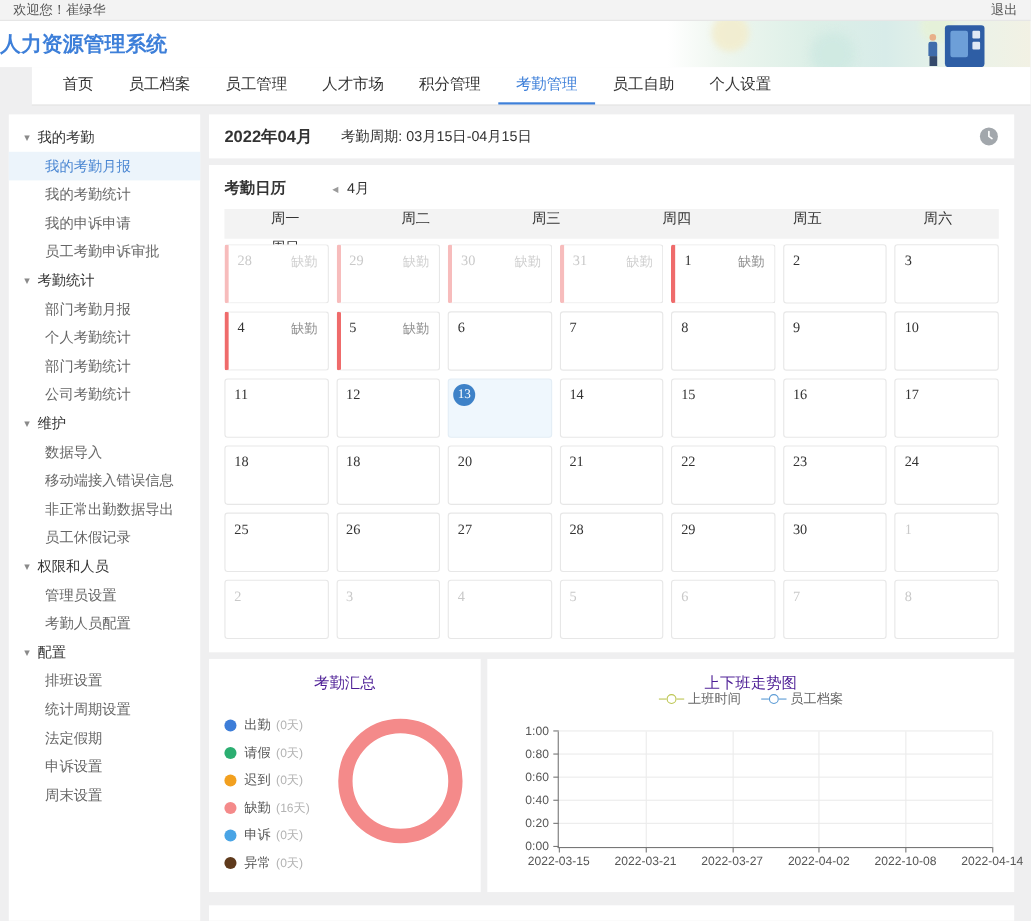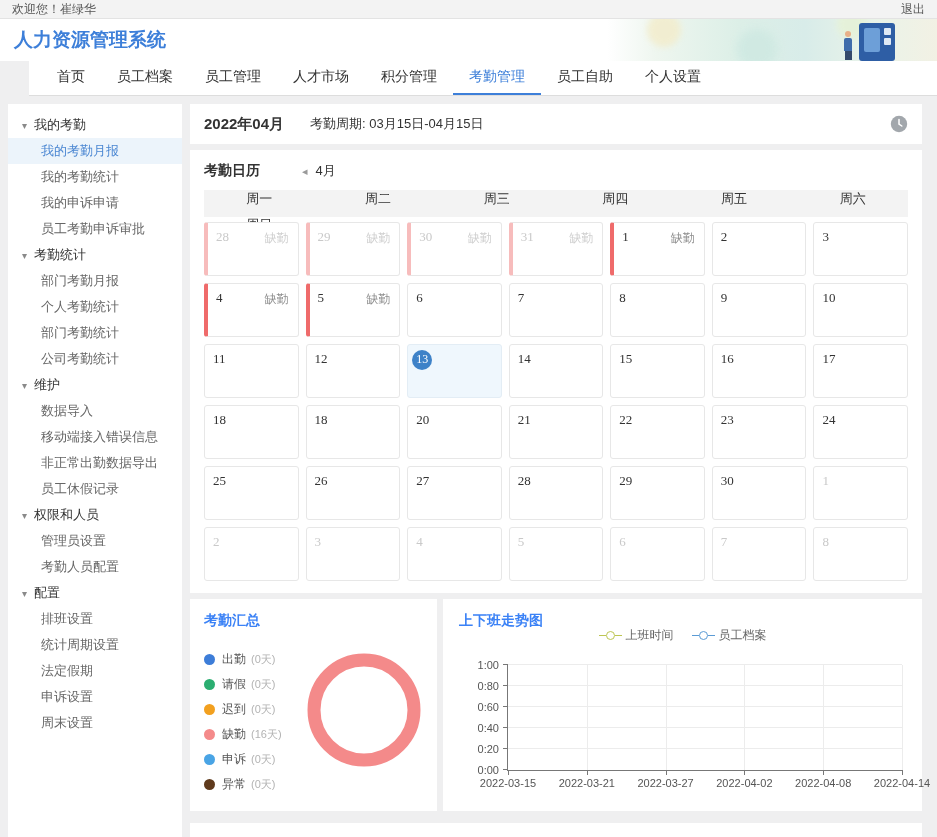--- a/index.html
+++ b/index.html
@@ -8,21 +8,21 @@
     font-family: "Liberation Sans", "DejaVu Sans", sans-serif;
     background:#efeff0; color:#333; overflow:hidden; font-size:14px;
   }
   
   .topbar { height:19px; background:#f3f3f3; border-bottom:1px solid #e3e3e3;
     display:flex; align-items:center; justify-content:space-between; padding:0 12px;
     font-size:12px; color:#555; }
   .topbar a { color:#555; text-decoration:none; cursor:pointer; }
   
   .header { height:42px; background:#fff; position:relative; display:flex; align-items:center; overflow:hidden; }
-  .app-title { font-size:19px; font-weight:bold; color:#3d7fd9; padding-left:14px; z-index:2; }
+  .app-title { font-size:19px; font-weight:bold; color:#3d7fd9; z-index:2; }
   .banner { position:absolute; right:0; top:0; width:330px; height:42px;
     background:linear-gradient(90deg, rgba(255,255,255,1) 0%, #eef6ef 15%, #dcefe7 40%, #d8ece9 60%, #e9f3e9 80%, #f2f1e4 100%); }
   .banner .blob1 { position:absolute; left:40px; top:-6px; width:34px; height:34px; border-radius:50%;
     background:#f3ecca; filter:blur(3px); opacity:.8; }
   .banner .blob2 { position:absolute; left:130px; top:10px; width:40px; height:40px; border-radius:50%;
     background:#cfe9e2; filter:blur(4px); opacity:.9; }
   .banner .blob3 { position:absolute; left:230px; top:-10px; width:30px; height:30px; border-radius:50%;
     background:#e6f2d8; filter:blur(3px); opacity:.9; }
   .kiosk { position:absolute; right:42px; top:4px; width:36px; height:38px; background:#2e5ea5; border-radius:3px; }
   .kiosk .screen { position:absolute; left:5px; top:5px; width:16px; height:24px; background:#6d9fd8; border-radius:2px; }
@@ -67,21 +67,21 @@
   .cell.absent { border-left:4px solid #ef6b6b; }
   .cell.absent.muted { border-left-color:#f7bcbc; }
   .absent-label { position:absolute; top:7px; right:9px; font-size:12px; color:#8d8d8d; }
   .cell.muted .absent-label { color:#cfcfcf; }
   .cell.today { background:#eff7fd; border-color:#e3edf5; }
   .cell .today-num { display:inline-flex; width:20px; height:20px; border-radius:50%; background:#3e82c8; color:#fff;
     align-items:center; justify-content:center; font-size:12px; margin:-3px 0 0 -4px; }
   
   .bottom { display:flex; gap:6px; }
   .sum-panel { width:247px; height:212px; padding:13px 14px; position:relative; }
-  .panel-title { font-size:14px; font-weight:bold; color:#3b82f6; }
+  .panel-title { font-size:14px; font-weight:normal; color:#4c1d95;text-align:center; }
   .legend { position:absolute; left:14px; top:52px; }
   .lg-row { display:flex; align-items:center; margin-bottom:8px; }
   .dot { width:11px; height:11px; border-radius:50%; margin-right:7px; flex:none; }
   .lg-label { font-size:12px; color:#555; margin-right:5px; }
   .lg-val { font-size:11px; color:#b3b3b3; }
   .donut { position:absolute; right:14px; top:52px; }
   .trend-panel { flex:1; height:212px; padding:13px 16px; position:relative; }
   .trend-legend { position:absolute; left:0; right:0; top:28px; display:flex; justify-content:center; gap:18px; }
   .tl-item { display:inline-flex; align-items:center; gap:4px; cursor:pointer; }
   .tl-marker { display:inline-flex; align-items:center; }
@@ -338,21 +338,21 @@
             <div class="tick-x" style="left: 20%;"></div>
             <div class="xlab" style="left: 20%;">2022-03-21</div>
             <div class="gl-v" style="left: 40%;"></div>
             <div class="tick-x" style="left: 40%;"></div>
             <div class="xlab" style="left: 40%;">2022-03-27</div>
             <div class="gl-v" style="left: 60%;"></div>
             <div class="tick-x" style="left: 60%;"></div>
             <div class="xlab" style="left: 60%;">2022-04-02</div>
             <div class="gl-v" style="left: 80%;"></div>
             <div class="tick-x" style="left: 80%;"></div>
-            <div class="xlab" style="left: 80%;">2022-04-08</div>
+            <div class="xlab" style="left: 80%;">2022-10-08</div>
             <div class="gl-v" style="left: 100%;"></div>
             <div class="tick-x" style="left: 100%;"></div>
             <div class="xlab" style="left: 100%;">2022-04-14</div>
           </div>
       </div>
     </div>
 
     <div class="panel strip"></div>
   </main>
 </div>

